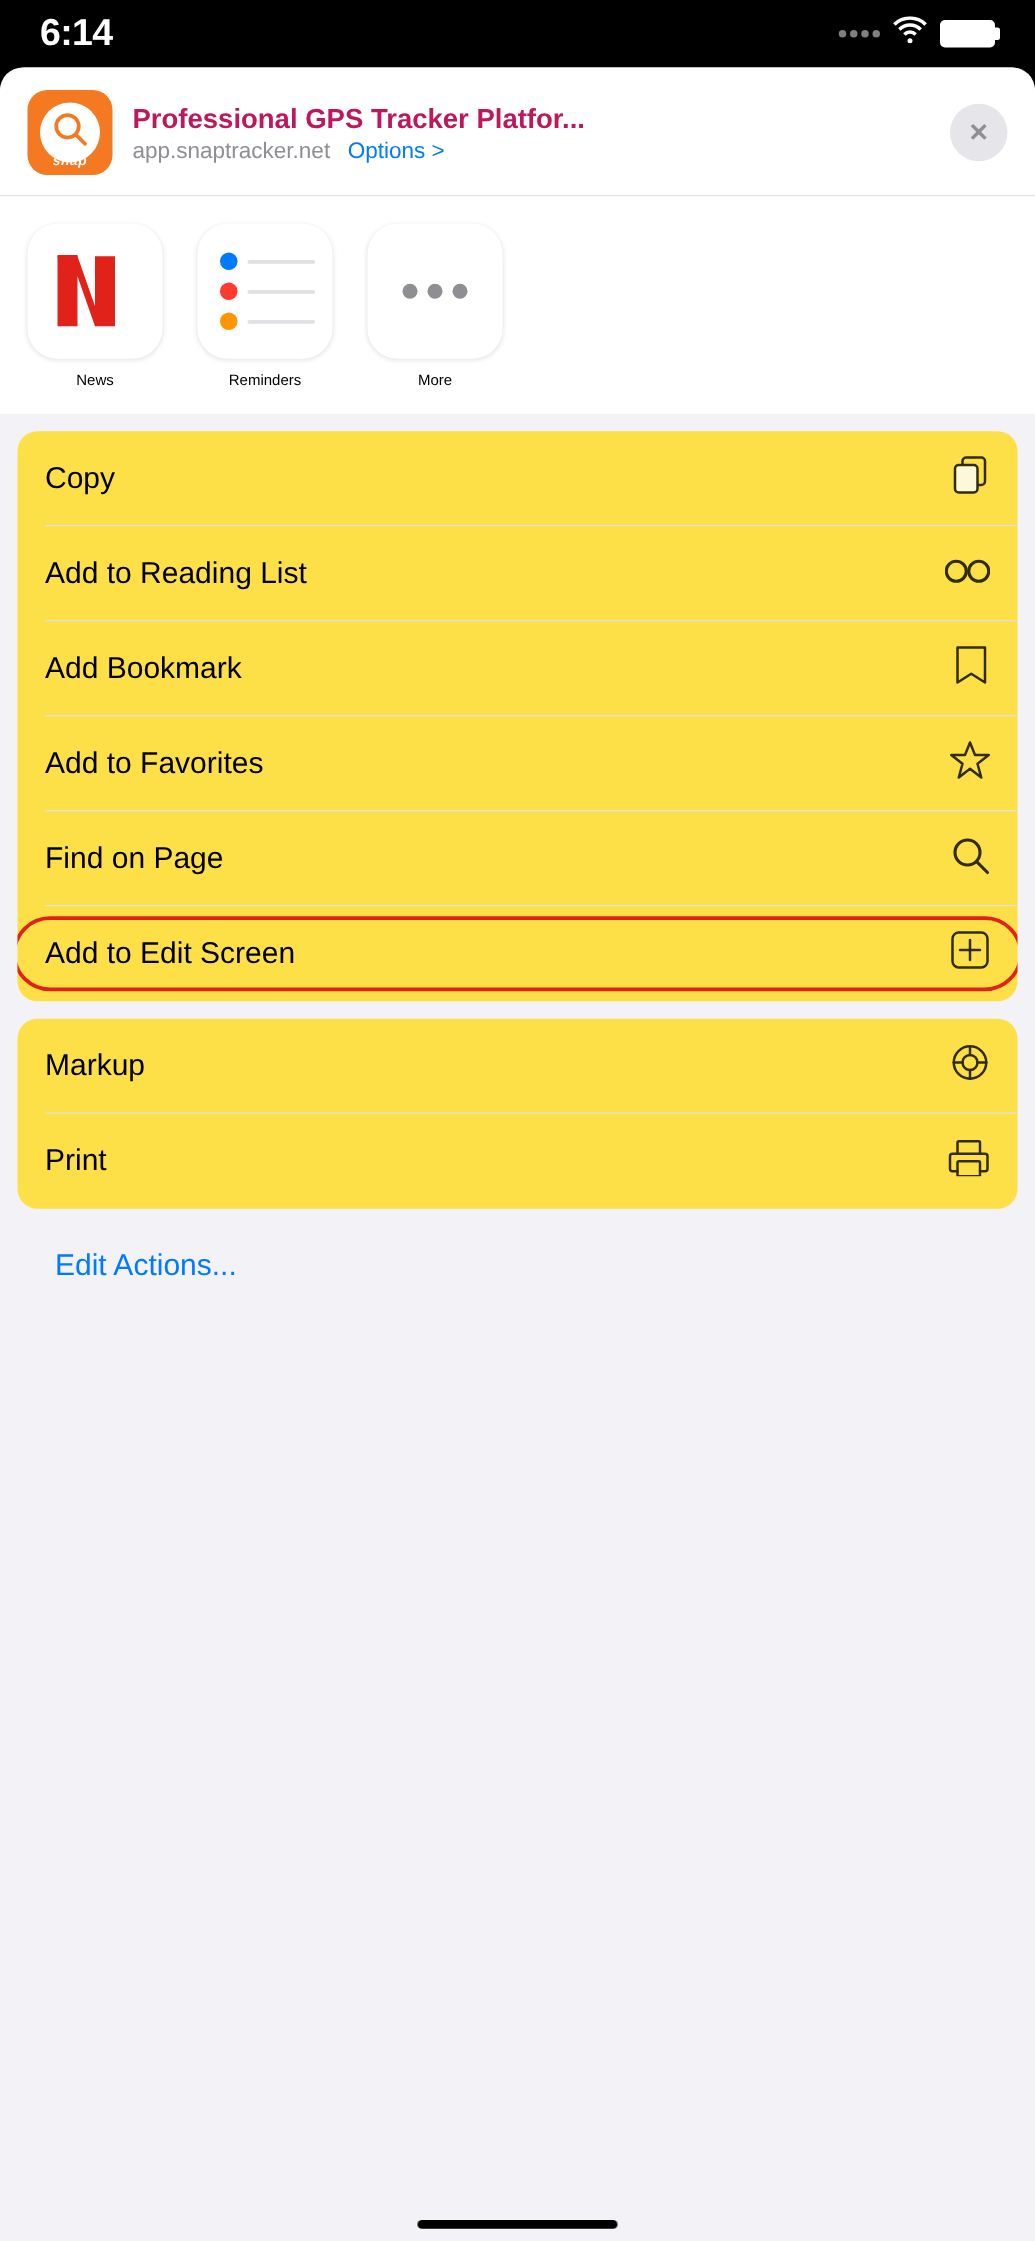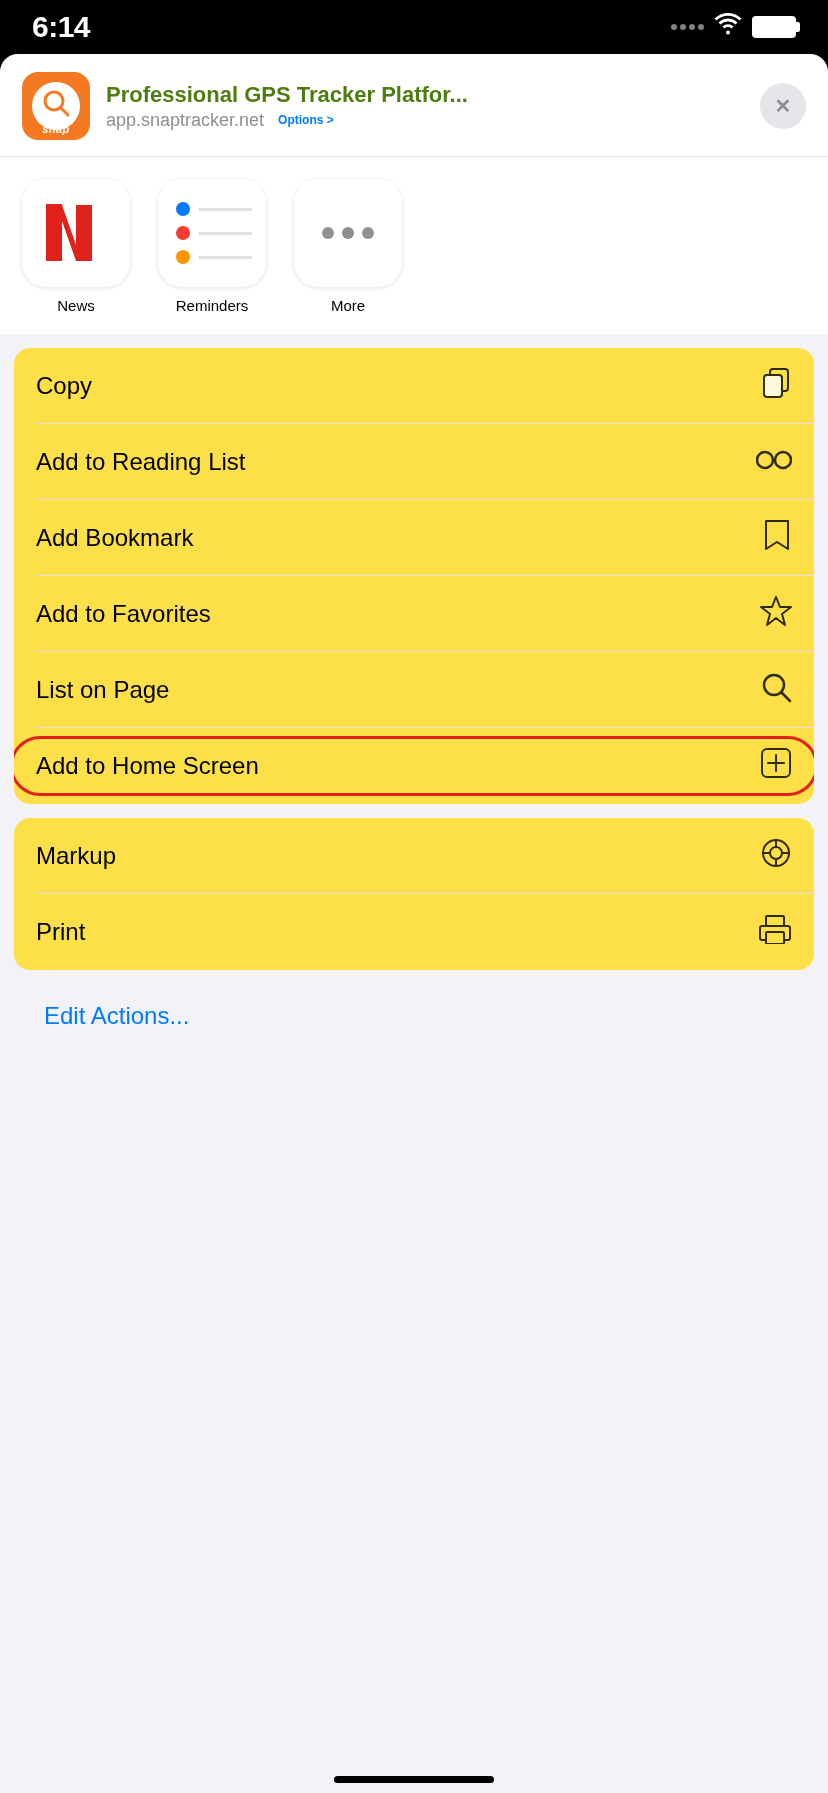--- a/index.html
+++ b/index.html
@@ -111,39 +111,39 @@
       letter-spacing: 0.5px;
       font-style: italic;
     }
     .header-info {
       flex: 1;
       min-width: 0;
     }
     .header-title {
       font-size: 22px;
       font-weight: 600;
-      color: #4d7c0f;
+      color: #be185d;
       white-space: nowrap;
       overflow: hidden;
       text-overflow: ellipsis;
     }
     .header-url-row {
       display: flex;
       align-items: center;
       gap: 14px;
       margin-top: 2px;
     }
     .header-url {
       font-size: 18px;
       color: #8e8e93;
     }
     .header-options {
-      font-size: 12px;
+      font-size: 18px;
       color: #007aff;
-      font-weight: 700;
+      font-weight: 400;
     }
     .close-btn {
       width: 46px; height: 46px;
       background: #e5e5ea;
       border-radius: 50%;
       display: flex; align-items: center; justify-content: center;
       cursor: pointer;
       flex-shrink: 0;
     }
     .close-btn span {
@@ -163,21 +163,21 @@
       overflow-x: auto;
     }
     .app-icon-item {
       display: flex;
       flex-direction: column;
       align-items: center;
       gap: 10px;
       cursor: pointer;
     }
     .app-icon-label {
-      font-size: 15px;
+      font-size: 12px;
       color: #000;
       text-align: center;
     }
 
     
     .news-icon-bg {
       width: 108px; height: 108px;
       background: #fff;
       border-radius: 24px;
       box-shadow: 0 1px 4px rgba(0,0,0,0.12);
@@ -414,32 +414,32 @@
     <div class="menu-item">
       <span class="menu-item-text">Add to Favorites</span>
       <span class="menu-item-icon">
         <svg width="32" height="32" viewBox="0 0 32 32" fill="none" stroke="#000" stroke-width="2" stroke-linecap="round" stroke-linejoin="round">
           <polygon points="16,2 20,12 31,12 22,19 25,30 16,23 7,30 10,19 1,12 12,12"></polygon>
         </svg>
       </span>
     </div>
 
     <div class="menu-item">
-      <span class="menu-item-text">List on Page</span>
+      <span class="menu-item-text">Find on Page</span>
       <span class="menu-item-icon">
         <svg width="32" height="32" viewBox="0 0 32 32" fill="none" stroke="#000" stroke-width="2.5" stroke-linecap="round">
           <circle cx="14" cy="14" r="10"></circle>
           <line x1="21.5" y1="21.5" x2="30" y2="30"></line>
         </svg>
       </span>
     </div>
 
     <div class="menu-item highlighted-item">
       <div class="highlight-oval"></div>
-      <span class="menu-item-text">Add to Home Screen</span>
+      <span class="menu-item-text">Add to Edit Screen</span>
       <span class="menu-item-icon">
         <svg width="32" height="32" viewBox="0 0 32 32" fill="none" stroke="#000" stroke-width="2" stroke-linecap="round" stroke-linejoin="round">
           <rect x="2" y="2" width="28" height="28" rx="5"></rect>
           <line x1="16" y1="8" x2="16" y2="24"></line>
           <line x1="8" y1="16" x2="24" y2="16"></line>
         </svg>
       </span>
     </div>
 
   </div>

